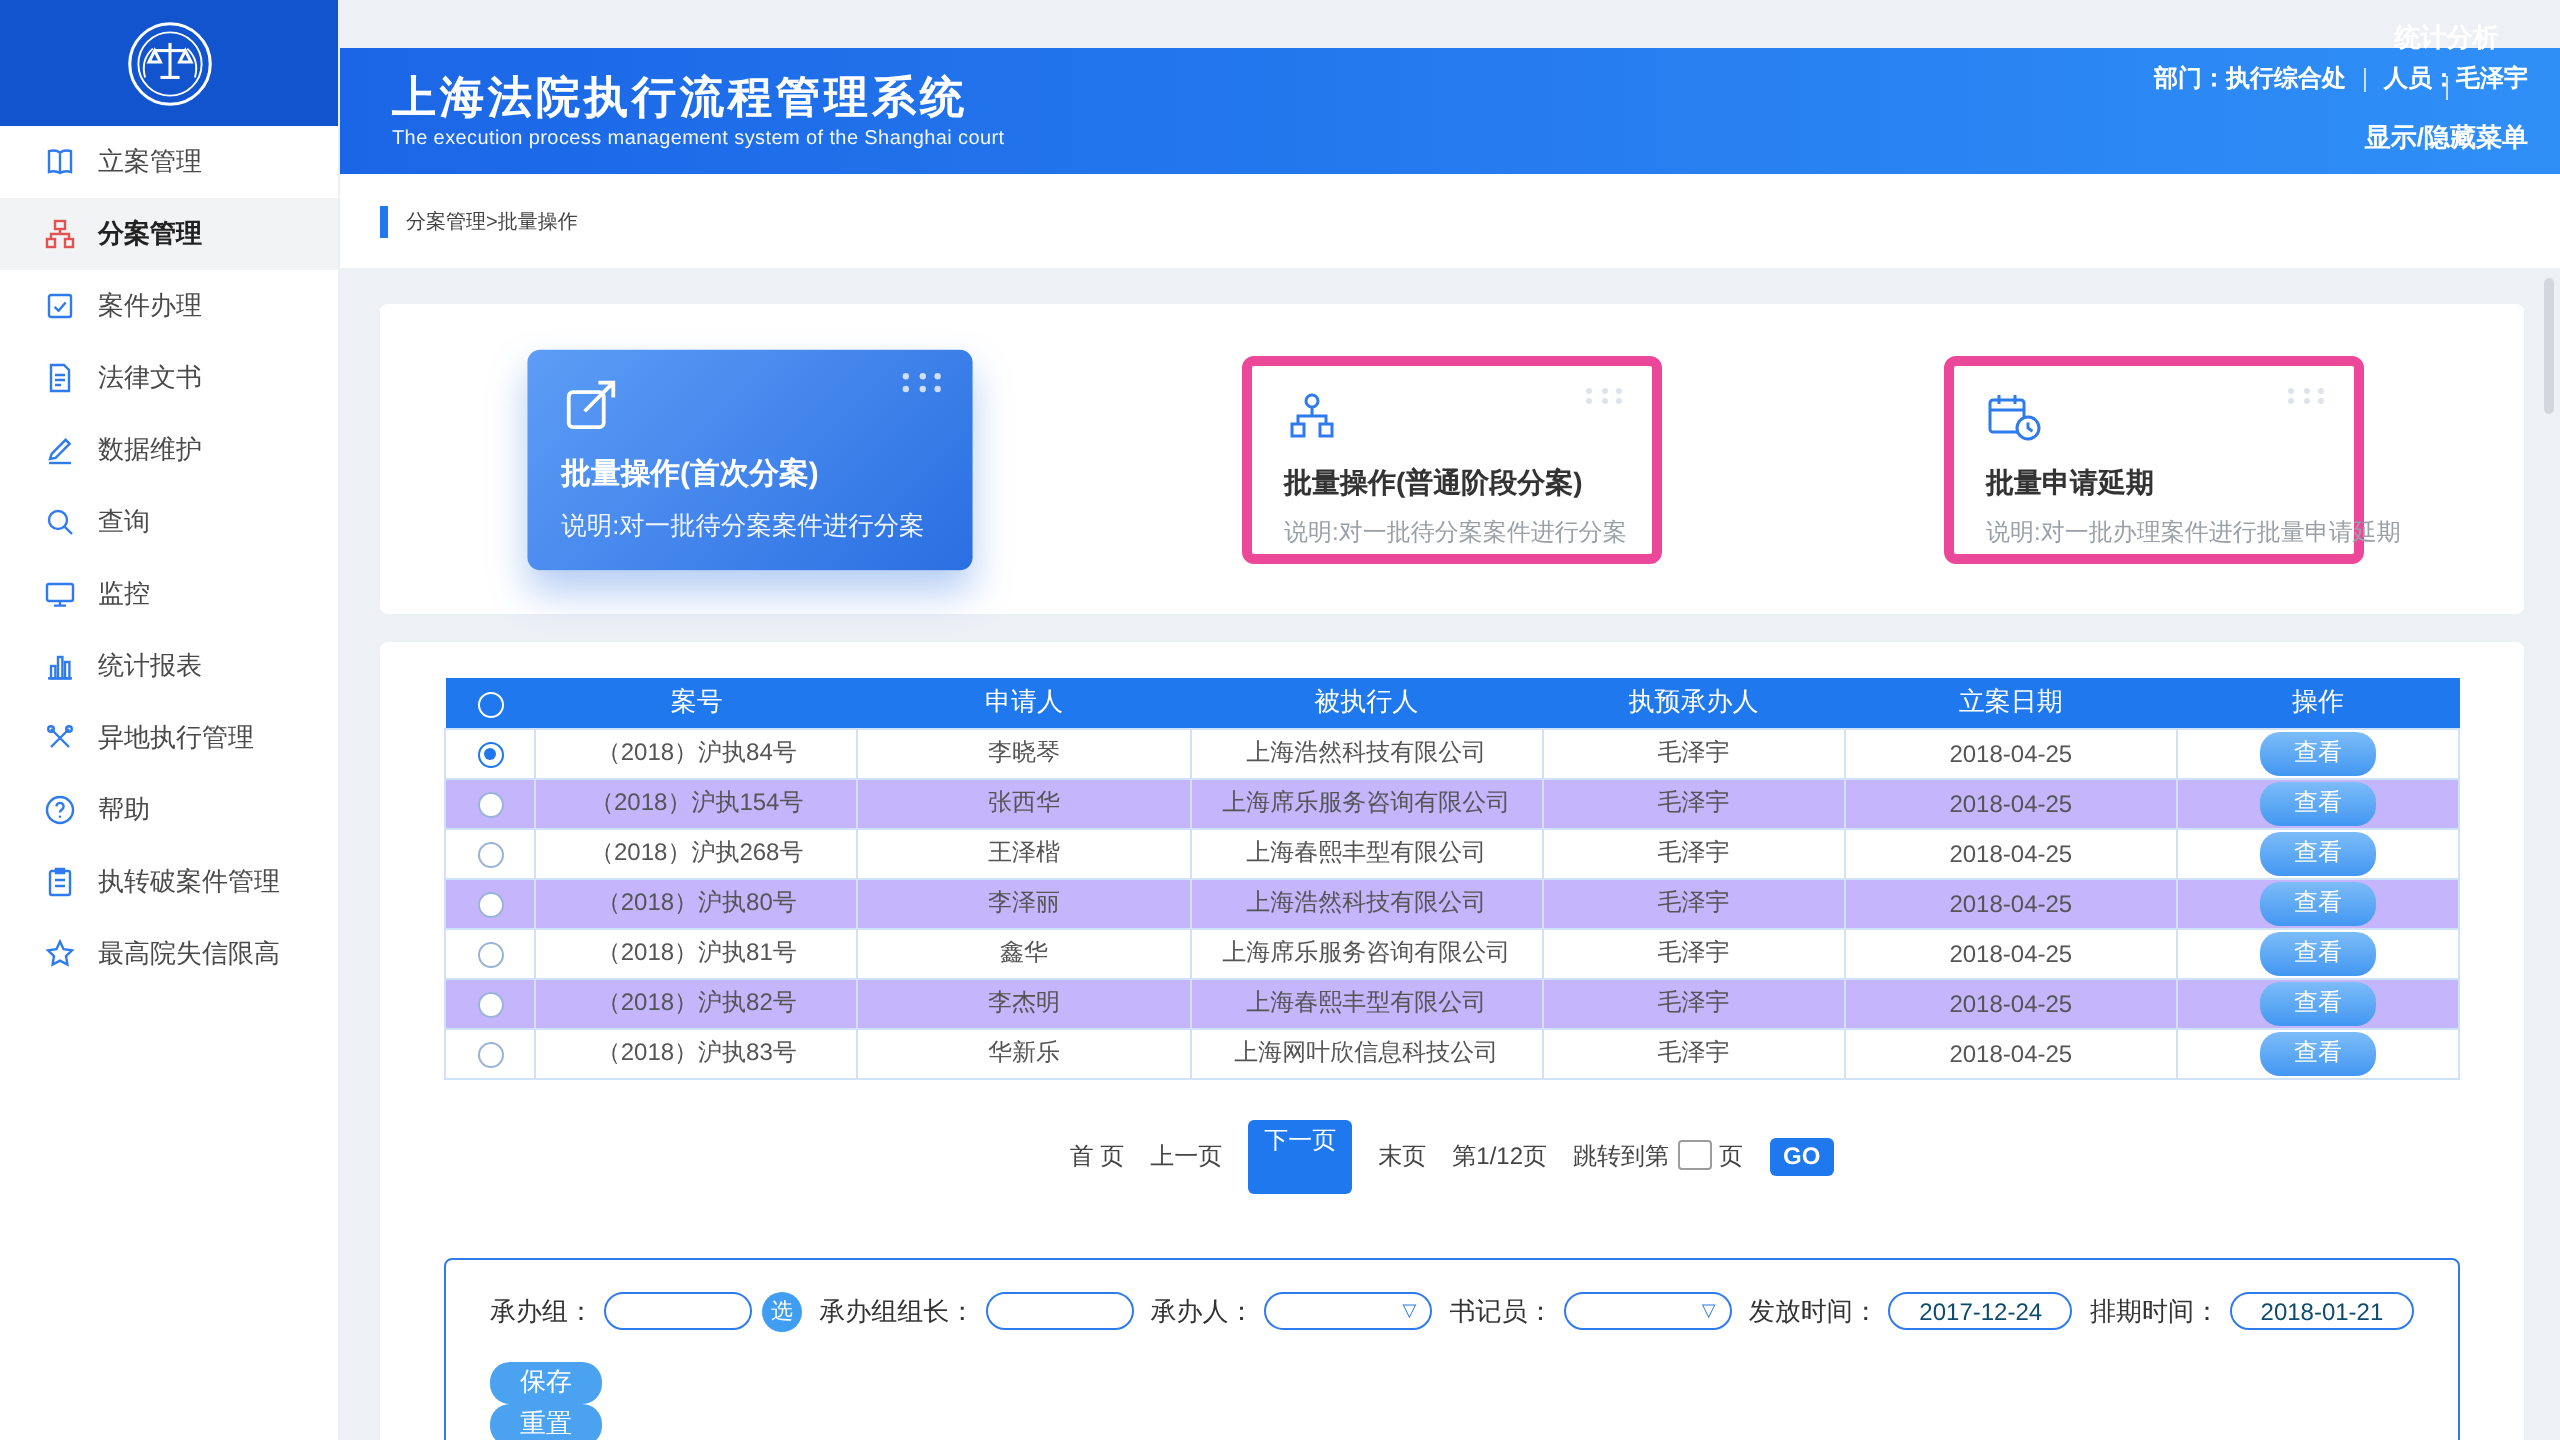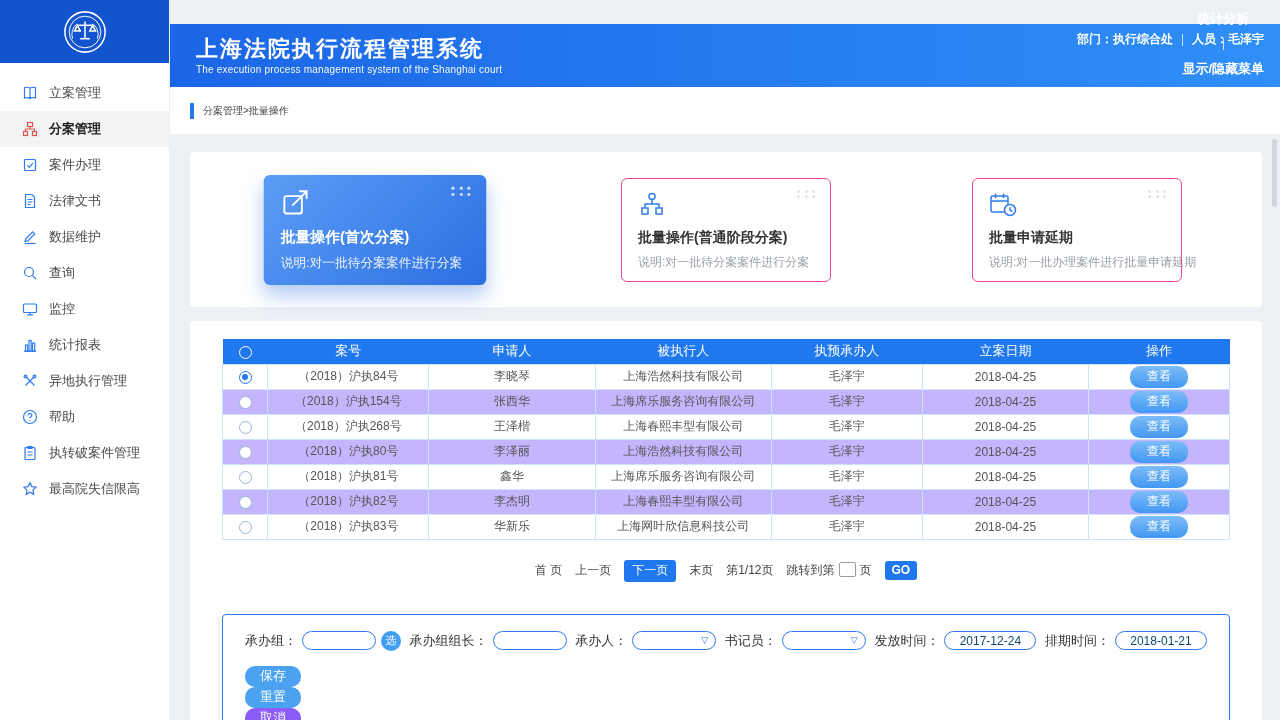--- a/index.html
+++ b/index.html
@@ -4,21 +4,21 @@
 <title>上海法院执行流程管理系统</title>
 <style>
   * { margin:0; padding:0; box-sizing:border-box; }
   html,body { width:1280px; height:720px; overflow:hidden; }
   body { font-family:"Liberation Sans","DejaVu Sans",sans-serif; background:#edf0f5; }
   .app { display:flex; width:1280px; height:720px; }
 
   
   .sidebar { width:170px; background:#fff; border-right:1px solid #eceff3; flex:none; display:flex; flex-direction:column; }
   .logo-block { height:63px; background:#1154cd; display:flex; align-items:center; justify-content:center; flex:none; }
-  .side-nav { padding-top:12px; }
+  .side-nav { }
   .side-item { height:36px; display:flex; align-items:center; padding-left:22px; gap:11px; font-size:13px; color:#4a4a4a; cursor:pointer; }
   .side-item .icon { width:16px; height:16px; color:#2f7bed; display:inline-flex; flex:none; }
   .side-item.active { background:#f2f3f5; color:#222; font-weight:bold; }
   .side-item.active .icon { color:#e25350; }
   .icon svg { width:100%; height:100%; display:block; }
 
   
   .main { flex:1; min-width:0; display:flex; flex-direction:column; background:#edf0f5; position:relative;margin-top:24px; }
 
   .topbar { height:63px; flex:none; background:linear-gradient(90deg,#1b66e6,#2f8ff7); position:relative; display:flex; align-items:center; color:#fff; }
@@ -31,21 +31,21 @@
   .nav-item, .user-chip { cursor:pointer; white-space:nowrap; }
 
   .breadcrumb-bar { height:47px; background:#fff; flex:none; display:flex; align-items:center; gap:9px; padding-left:20px; }
   .crumb-accent { width:4px; height:16px; background:#1f78ed; }
   .crumb-text { font-size:10px; color:#444; }
 
   .content { flex:1; padding:18px 18px 16px 20px; overflow:hidden; }
 
   
   .cards-panel { background:#fff; border-radius:4px; height:155px; display:flex; align-items:center; justify-content:space-between; padding:0 80px; }
-  .card { width:210px; height:104px; background:#fff; border:1px solid #ec4899; border-radius:6px; position:relative; padding:12px 16px; cursor:pointer; }
+  .card { width:210px; height:104px; background:#fff; border:5px solid #ec4899; border-radius:6px; position:relative; padding:12px 16px; cursor:pointer; }
   .card-icon { height:30px; display:flex; align-items:flex-start; }
   .card-icon svg { width:28px; height:28px; }
   .card-title { font-size:14px; font-weight:bold; color:#333; margin-top:8px; white-space:nowrap; }
   .card-desc { font-size:12px; color:#9aa0a8; margin-top:7px; white-space:nowrap; }
   .card-active { background:linear-gradient(135deg,#5d9df6,#2a6fe2); border:none; transform:scale(1.06); box-shadow:0 10px 18px rgba(42,111,224,.35); }
   .card-active .card-title { color:#fff; }
   .card-active .card-desc { color:rgba(255,255,255,.92); }
   .dots { position:absolute; top:11px; right:13px; display:grid; grid-template-columns:repeat(3,5px); gap:2.5px; }
   .dots i { width:3px; height:3px; border-radius:50%; background:#dfe3ea; }
   .card-active .dots i { background:rgba(255,255,255,.75); }
@@ -59,21 +59,21 @@
   col.c-radio{width:4.5%} col.c-case{width:16%} col.c-app{width:16.5%} col.c-exe{width:17.5%} col.c-und{width:15%} col.c-date{width:16.5%} col.c-act{width:14%}
   .radio { width:13px; height:13px; border:1px solid #9ab4d8; border-radius:50%; display:inline-block; vertical-align:middle; background:#fff; position:relative; cursor:pointer; }
   .radio-head { border-color:#fff; background:transparent; }
   .radio.checked { border-color:#1f78ed; }
   .radio.checked::after { content:""; position:absolute; left:2.5px; top:2.5px; width:6px; height:6px; border-radius:50%; background:#1f78ed; }
   .view-btn { display:inline-block; min-width:58px; padding:2px 0 3px; border-radius:10px; background:linear-gradient(180deg,#7cbcf8,#4397f2); color:#fff; font-size:12px; cursor:pointer; }
 
   
   .pagination { margin-top:20px; display:flex; align-items:center; justify-content:center; gap:13px; font-size:12px; color:#444; }
   .pg { cursor:pointer; white-space:nowrap; }
-  .pg-current { background:#1f78ed; color:#fff; padding:2px 8px 3px; border-radius:3px; }
+  .pg-current { background:#1f78ed; color:#fff; padding:2px 8px 18px; border-radius:3px; }
   .jump-input { width:17px; height:15px; border:1px solid #9c9c9c; border-radius:2px; font-size:11px; text-align:center; }
   .go-btn { background:#1f78ed; color:#fff; font-weight:bold; padding:2px 7px 3px; border-radius:3px; cursor:pointer; }
 
   
   .form-box { margin-top:32px; border:1px solid #2f7bed; border-radius:4px; padding:16px 22px 12px; }
   .form-row { display:flex; justify-content:space-between; font-size:13px; color:#333; }
   .f-item { display:flex; align-items:center; gap:5px; white-space:nowrap; }
   .pill-input { height:19px; border:1px solid #2f7bed; border-radius:10px; width:74px; font-size:12px; color:#0c4a6e; text-align:center; background:#fff; outline:none; }
   .pill-wide { width:92px; }
   .select-pill { height:19px; width:84px; border:1px solid #2f7bed; border-radius:10px; background:#fff; display:flex; align-items:center; justify-content:flex-end; padding-right:7px; cursor:pointer; }

